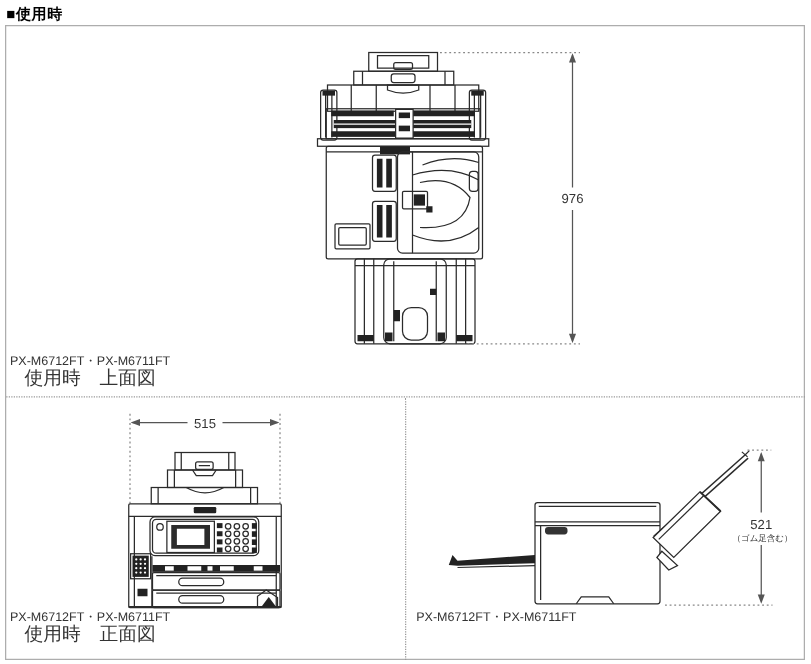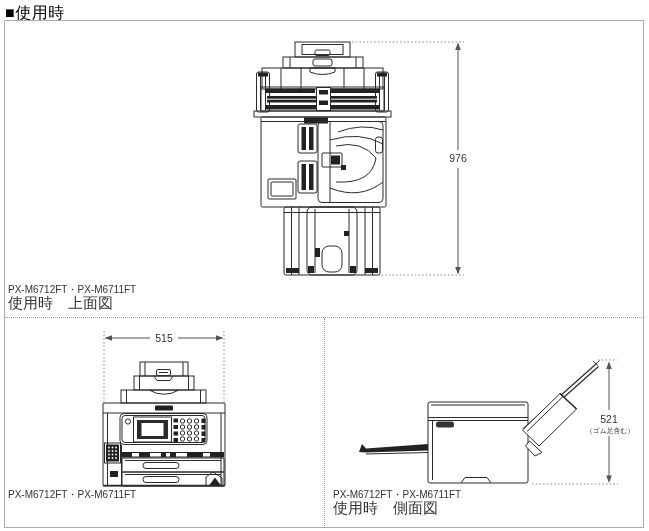--- a/index.html
+++ b/index.html
@@ -1,22 +1,22 @@
 <!DOCTYPE html>
 <html><head>
 <meta charset="utf-8">
 <style>
   html,body{margin:0;padding:0;background:#fff;}
   .page{position:relative;width:649px;height:531px;background:#fff;overflow:hidden;
         font-family:"Liberation Sans","DejaVu Sans",sans-serif;color:#333;}
-  .header{position:absolute;left:5px;top:3px;font-size:16px;font-weight:normal;color:#000;letter-spacing:.5px;}
+  .header{position:absolute;left:5px;top:3px;font-size:12px;font-weight:bold;color:#000;letter-spacing:.5px;}
   .frame{position:absolute;left:4px;top:20px;width:640px;height:508px;border:1px solid #adadad;box-sizing:border-box;}
   .divider-h{position:absolute;left:5px;top:317px;width:639px;height:0;border-top:1px dotted #999;}
   .divider-v{position:absolute;left:324px;top:318px;width:0;height:210px;border-left:1px dotted #999;}
-  .caption{position:absolute;font-size:10px;line-height:13px;color:#333;white-space:nowrap;}
+  .caption{position:absolute;font-size:10px;line-height:13px;color:#333;white-space:nowrap;text-align:center;}
   .caption .cap2{font-size:15px;}
   svg{position:absolute;overflow:visible;}
   svg text{font-family:"Liberation Sans","DejaVu Sans",sans-serif;fill:#333;}
   .dim-num{font-size:10.5px;}
   .dim-note{font-size:6.8px;}
 </style>
 </head>
 <body>
 
 <div class="page">
@@ -290,20 +290,20 @@
     </g>
   </svg>
 
   <div class="caption" style="left:8px;top:283px">
     <div>PX-M6712FT・PX-M6711FT</div>
     <div class="cap2">使用時　上面図</div>
   </div>
 
   <div class="caption" style="left:8px;top:488px">
     <div>PX-M6712FT・PX-M6711FT</div>
+    <div class="cap2">使用時　正面図</div>
   </div>
 
   <div class="caption" style="left:333px;top:488px">
     <div>PX-M6712FT・PX-M6711FT</div>
-    <div class="cap2">使用時　側面図</div>
   </div>
 
 </div>
 
 </body></html>

